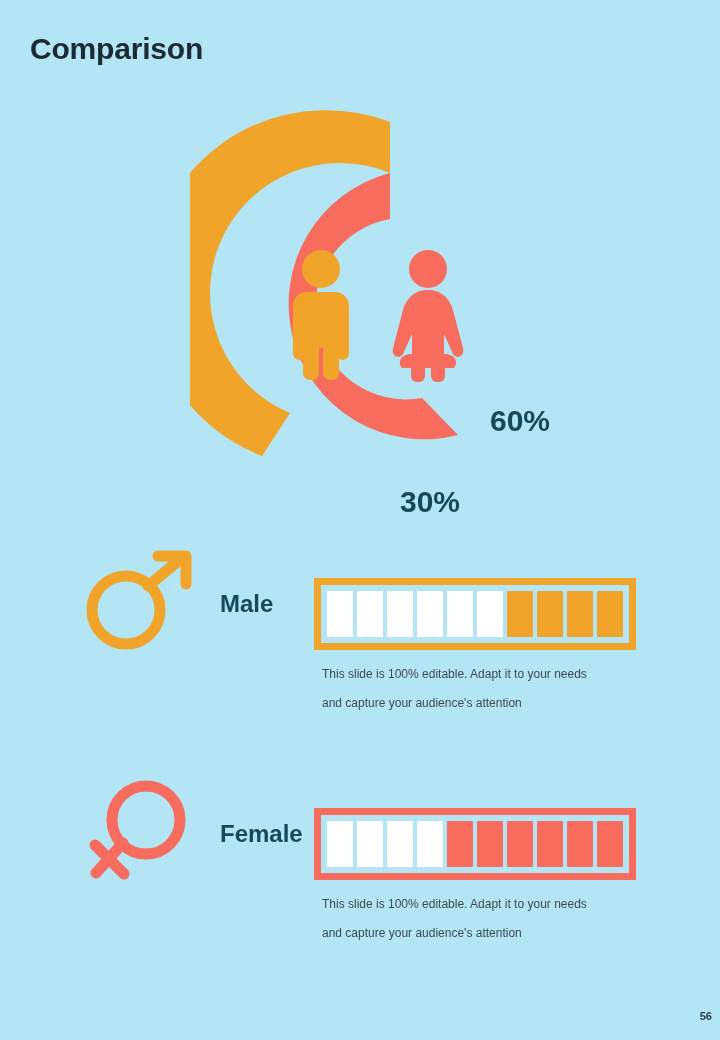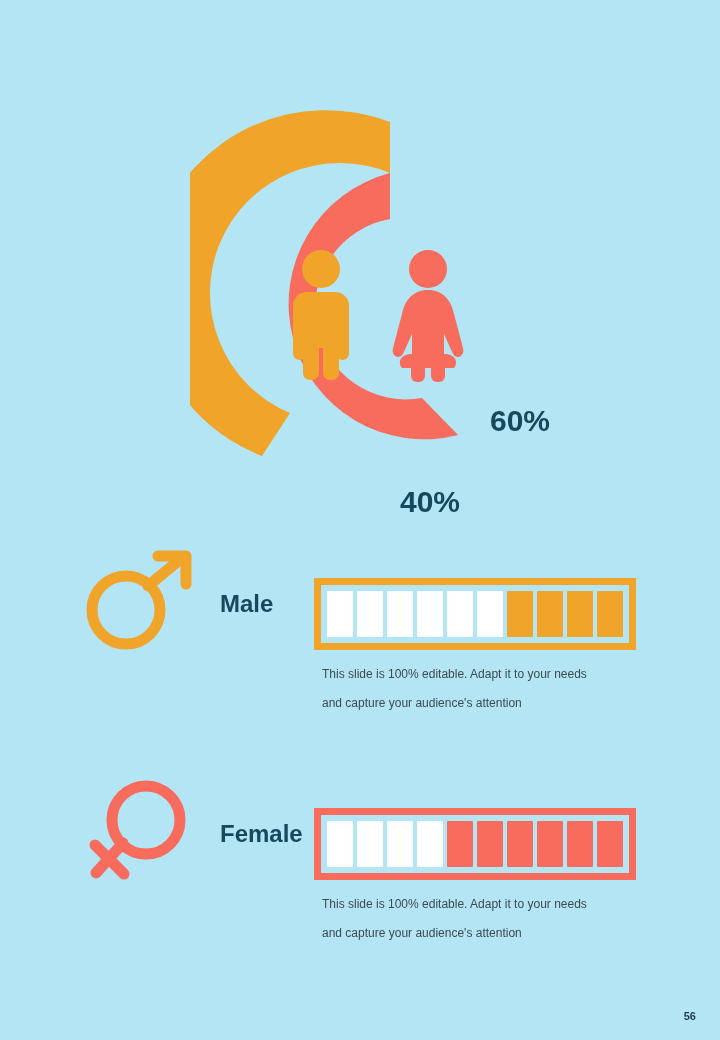--- a/index.html
+++ b/index.html
@@ -120,32 +120,33 @@
     top: 112px;
     width: 280px;
     font-size: 12px;
     line-height: 29px;
     color: #3d4a52;
   }
 
   
   .page-num {
     position: absolute;
-    right: 24px;
+    right: 8px;
     bottom: 18px;
     font-size: 11px;
     font-weight: bold;
     color: #1f3b4a;
   }
 </style>
 </head>
 <body>
 
 <div class="slide">
 
+  <div class="slide-title">Comparison</div>
 
   <div class="donut-wrap">
     <svg class="donut-svg" width="300" height="370" viewBox="0 0 300 370">
 
       <path fill="#f0a42a" d="M 200 12
                A 148 148 0 1 0 72 346
                L 100 303
                A 97 97 0 1 1 200 63
                Z"></path>
 
@@ -171,21 +172,21 @@
         <path d="M39 40 C 24 40 16 50 13 64 L 4 98 C 2 106 10 110 14 104 L 23 84
                  L 23 104 C 12 104 8 112 13 118 L 65 118 C 70 112 66 104 55 104
                  L 55 84 L 64 104 C 68 110 76 106 74 98 L 65 64 C 62 50 54 40 39 40 Z" fill="#f86c5e"></path>
         <rect x="22" y="108" width="14" height="24" rx="6" fill="#f86c5e"></rect>
         <rect x="42" y="108" width="14" height="24" rx="6" fill="#f86c5e"></rect>
       </svg>
     </div>
   </div>
 
   <div class="pct-label pct-60">60%</div>
-  <div class="pct-label pct-40">40%</div>
+  <div class="pct-label pct-40">30%</div>
 
   <div class="row row-male">
     <svg class="gender-icon" viewBox="0 0 120 110">
       <circle cx="44" cy="62" r="34" fill="none" stroke="#f0a42a" stroke-width="11"></circle>
       <line x1="66" y1="38" x2="101" y2="9" stroke="#f0a42a" stroke-width="11" stroke-linecap="round"></line>
       <path d="M76 8 L104 8 L104 36" fill="none" stroke="#f0a42a" stroke-width="11" stroke-linecap="round" stroke-linejoin="round"></path>
     </svg>
 
     <div class="gender-label">Male</div>
 

